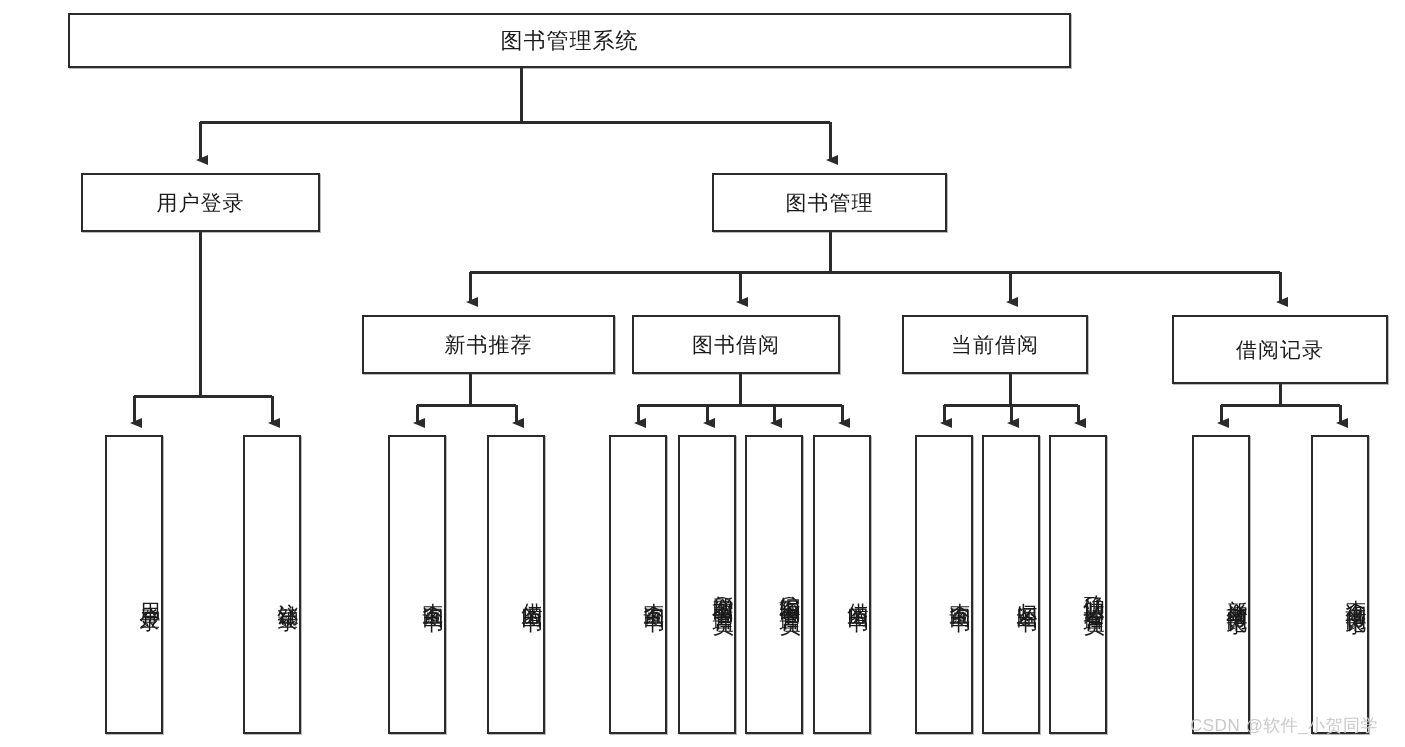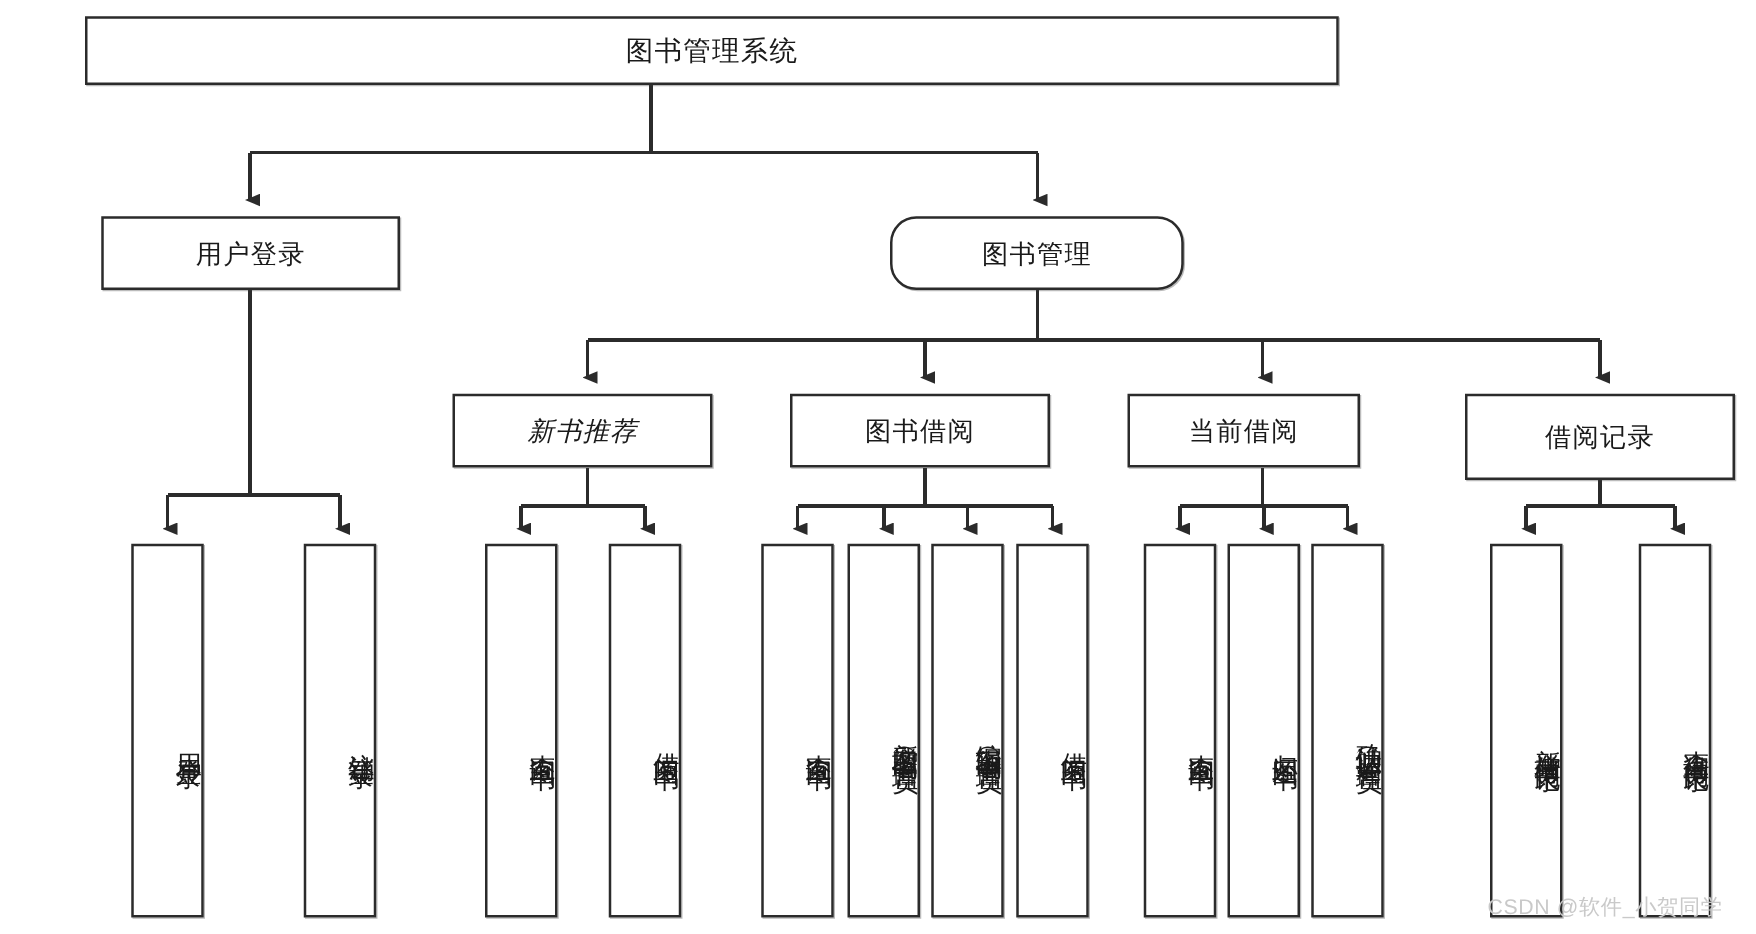--- a/index.html
+++ b/index.html
@@ -124,25 +124,25 @@
     </g>
   </svg>
 
   <div class="node node-h node-root" style="left:20px; top:13px; width:1003px; height:55px;margin-left:48px;">
     <span>图书管理系统</span>
   </div>
 
   <div class="node node-h" style="left:81px; top:173px; width:239px; height:59px;">
     <span>用户登录</span>
   </div>
-  <div class="node node-h" style="left:712px; top:173px; width:235px; height:59px;border-radius:21px;">
+  <div class="node node-h" style="left:712px; top:173px; width:235px; height:59px;">
     <span>图书管理</span>
   </div>
 
-  <div class="node node-h" style="left:362px; top:315px; width:208px; height:59px;font-style:italic;">
+  <div class="node node-h" style="left:362px; top:315px; width:253px; height:59px;">
     <span>新书推荐</span>
   </div>
   <div class="node node-h" style="left:632px; top:315px; width:208px; height:59px;">
     <span>图书借阅</span>
   </div>
   <div class="node node-h" style="left:902px; top:315px; width:186px; height:59px;">
     <span>当前借阅</span>
   </div>
   <div class="node node-h" style="left:1172px; top:315px; width:216px; height:69px;">
     <span>借阅记录</span>

